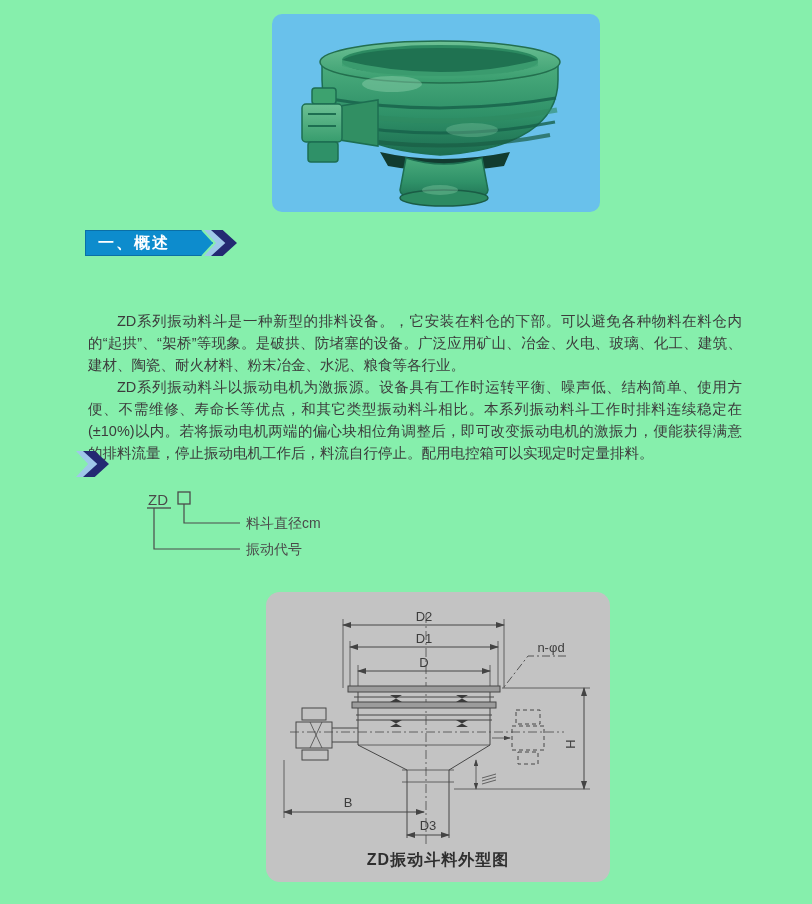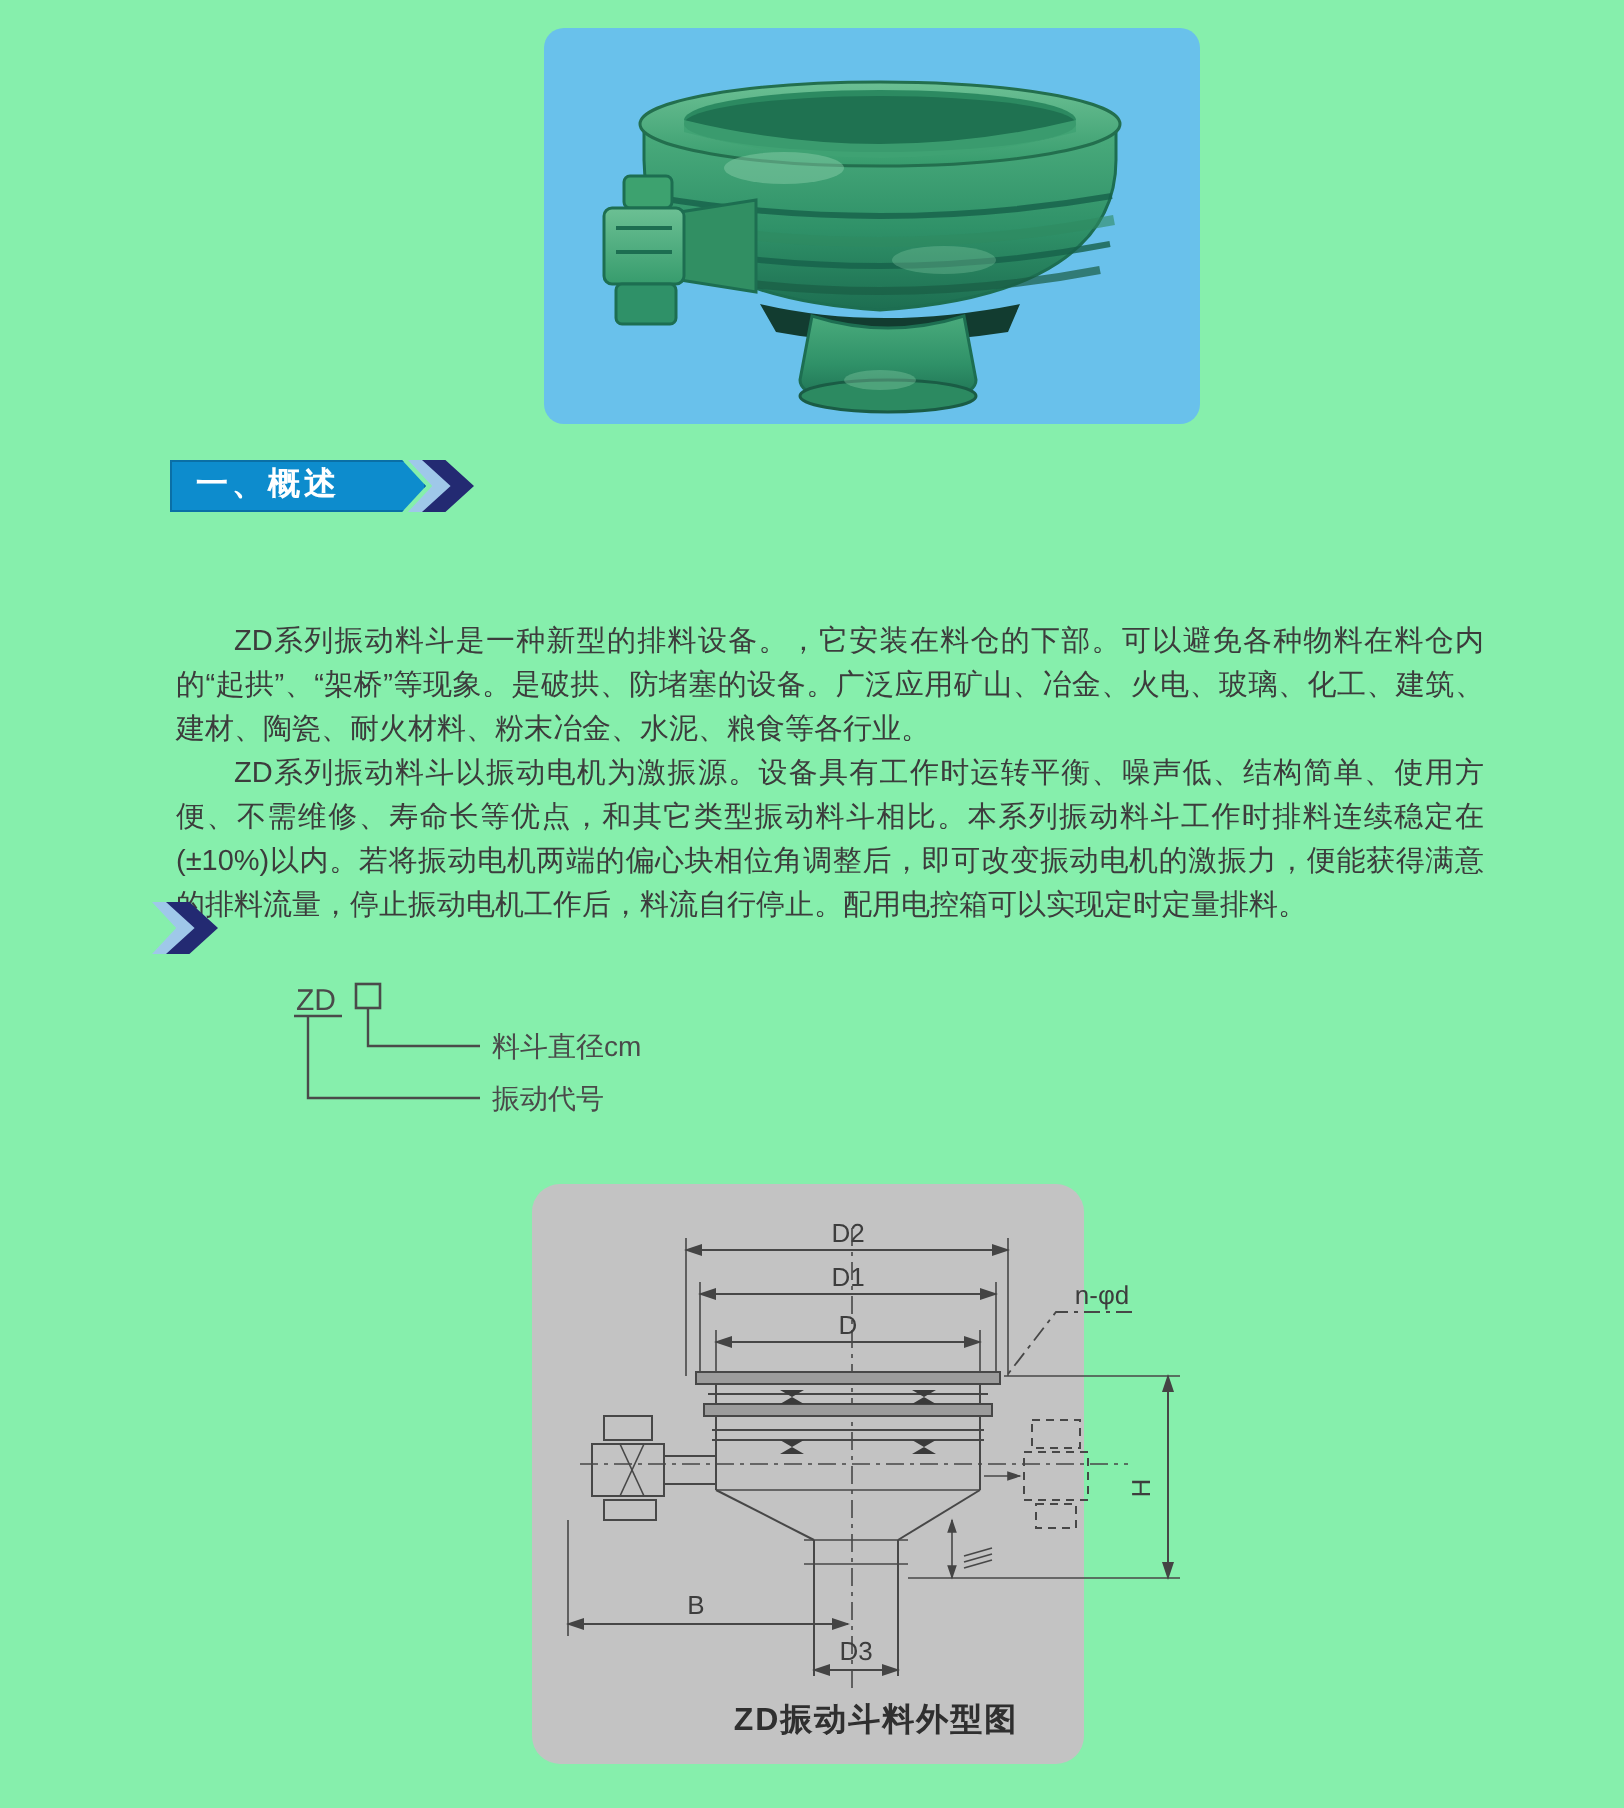--- a/index.html
+++ b/index.html
@@ -25,21 +25,21 @@
 
   
   .overview-text { position:absolute; left:88px; top:266px; width:654px;
                    font-size:14.5px; line-height:1.52; color:#3c3c3c; text-align:justify;margin-top:44px; }
   .overview-text p { text-indent:2em; }
 
   
   .model-box { position:absolute; left:140px; top:487px; width:240px; height:80px; }
 
   
-  .diagram-box { position:absolute; left:266px; top:592px; width:276px; height:290px;
+  .diagram-box { position:absolute; left:266px; top:592px; width:344px; height:290px;
                  background:#c3c3c3; border-radius:14px; }
   .diagram-caption { position:absolute; left:0; top:258px; width:344px; text-align:center;
                      font-size:16px; font-weight:bold; color:#2f2f2f; letter-spacing:1px; }
 
   svg text { font-family:"Liberation Sans","DejaVu Sans",sans-serif; }
 </style>
 </head>
 <body>
 
 <div class="page">

